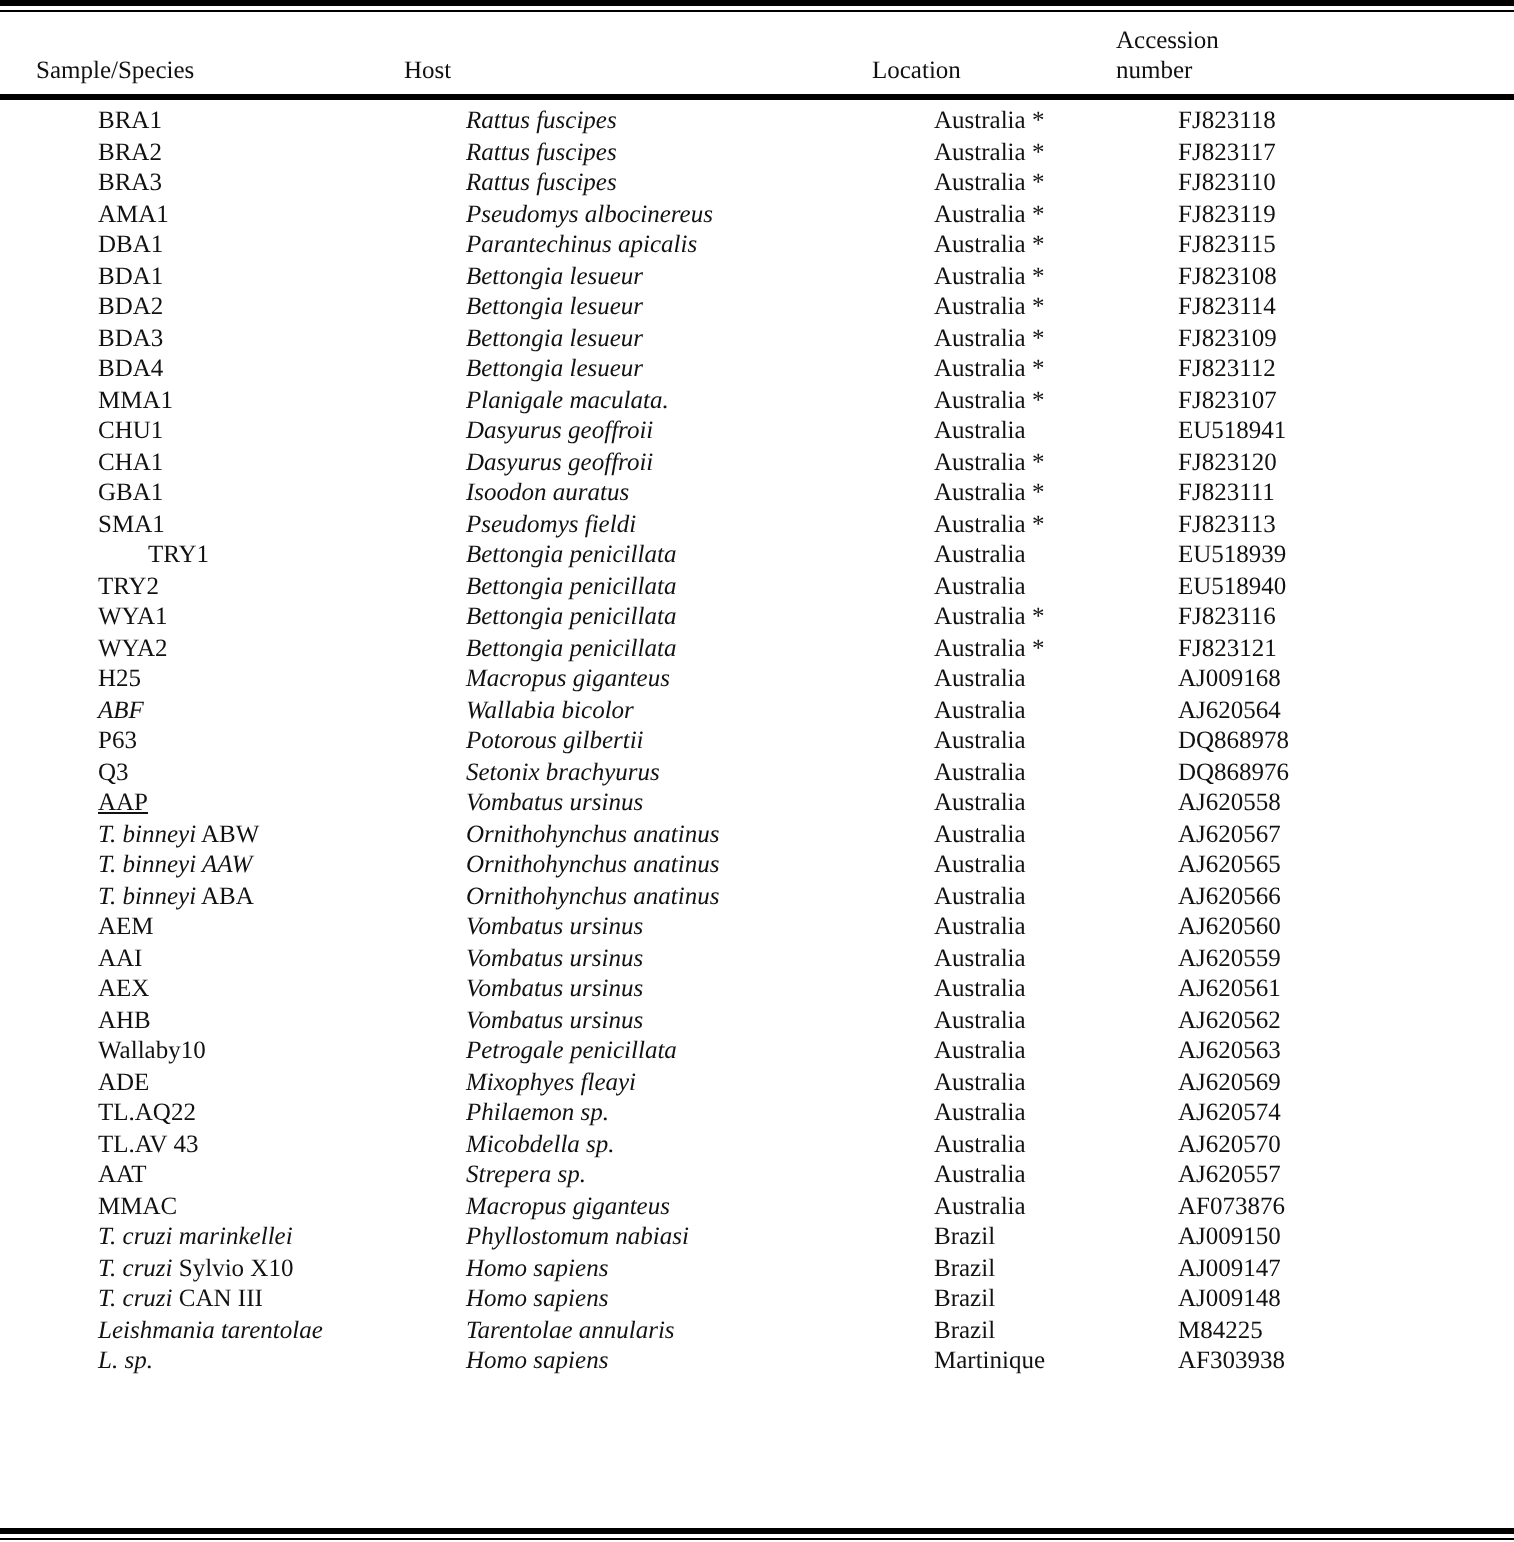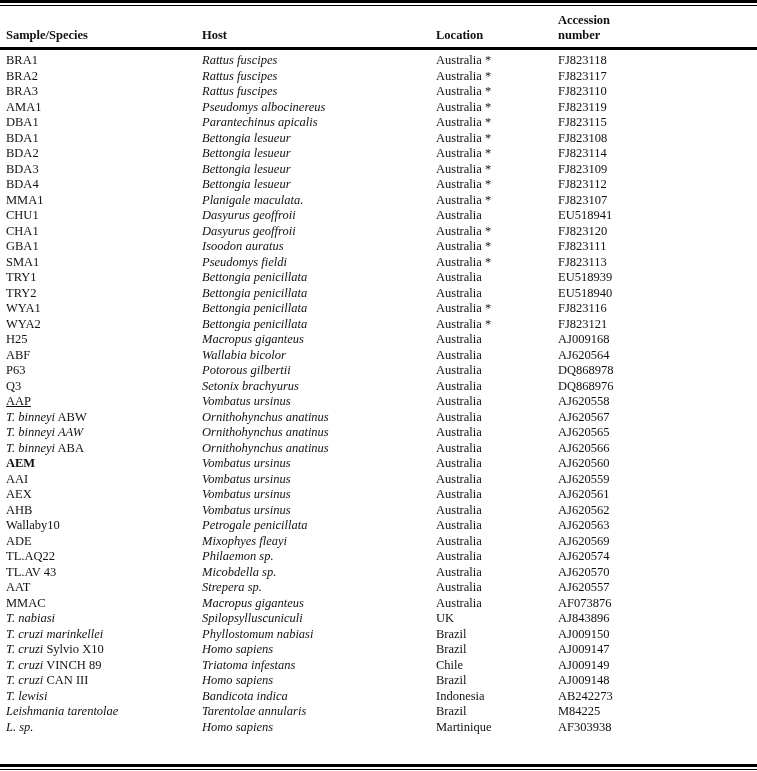--- a/index.html
+++ b/index.html
@@ -11,29 +11,29 @@
   }
   .table-wrap { position: relative; width: 757px; }
   .rule-thick { height: 3px; background: #000; }
   .rule-thin { height: 1px; background: #000; }
   .top-rules { padding-top: 0px; }
   .top-rules .rule-thick { margin-top: 0px; }
   .top-rules .rule-thin { margin-top: 2px; }
   .header {
     position: relative; height: 41px;
   }
-  .header .cell { position: absolute; line-height: 15px; font-weight: bold; }
-  .c0 { left: 6px; }
+  .header .cell { position: absolute; line-height: 15px; }
+  .c0 { left: 18px; }
   .c1 { left: 202px; }
   .c2 { left: 436px; }
   .c3 { left: 558px; }
   .header .c0, .header .c1, .header .c2 { top: 22px; }
   .header .c3 { top: 7px; }
   .header-rule { height: 3px; background: #000; }
-  .rows { padding-top: 3px; height: 711px; position: relative; }
+  .rows { padding-top: 3px; height: 711px; position: relative; padding-left: 31px; }
   .row { position: relative; height: 15.5px; line-height: 15.5px; white-space: nowrap; }
   .row .cell { position: absolute; top: 0; }
   .it { font-style: italic; }
   .bottom-rules .rule-thin { margin-top: 2px; }
 </style>
 </head>
 <body>
 
 <div class="table-wrap">
   <div class="top-rules">
@@ -131,21 +131,21 @@
         <div class="cell c2">Australia *</div>
         <div class="cell c3">FJ823111</div>
       </div>
       <div class="row">
         <div class="cell c0"><span class="it"></span><span style="white-space: pre;">SMA1</span></div>
         <div class="cell c1 it">Pseudomys fieldi</div>
         <div class="cell c2">Australia *</div>
         <div class="cell c3">FJ823113</div>
       </div>
       <div class="row">
-        <div class="cell c0"><span class="it"></span><span style="white-space: pre;">TRY1</span></div>
+        <div class="cell c0"><span class="it"></span><span style="white-space: pre; margin-left: 25px;">TRY1</span></div>
         <div class="cell c1 it">Bettongia penicillata</div>
         <div class="cell c2">Australia</div>
         <div class="cell c3">EU518939</div>
       </div>
       <div class="row">
         <div class="cell c0"><span class="it"></span><span style="white-space: pre;">TRY2</span></div>
         <div class="cell c1 it">Bettongia penicillata</div>
         <div class="cell c2">Australia</div>
         <div class="cell c3">EU518940</div>
       </div>
@@ -161,21 +161,21 @@
         <div class="cell c2">Australia *</div>
         <div class="cell c3">FJ823121</div>
       </div>
       <div class="row">
         <div class="cell c0"><span class="it"></span><span style="white-space: pre;">H25</span></div>
         <div class="cell c1 it">Macropus giganteus</div>
         <div class="cell c2">Australia</div>
         <div class="cell c3">AJ009168</div>
       </div>
       <div class="row">
-        <div class="cell c0"><span class="it"></span><span style="white-space: pre;">ABF</span></div>
+        <div class="cell c0"><span class="it"></span><span style="white-space: pre; font-style: italic;">ABF</span></div>
         <div class="cell c1 it">Wallabia bicolor</div>
         <div class="cell c2">Australia</div>
         <div class="cell c3">AJ620564</div>
       </div>
       <div class="row">
         <div class="cell c0"><span class="it"></span><span style="white-space: pre;">P63</span></div>
         <div class="cell c1 it">Potorous gilbertii</div>
         <div class="cell c2">Australia</div>
         <div class="cell c3">DQ868978</div>
       </div>
@@ -203,21 +203,21 @@
         <div class="cell c2">Australia</div>
         <div class="cell c3">AJ620565</div>
       </div>
       <div class="row">
         <div class="cell c0"><span class="it">T. binneyi</span><span style="white-space: pre;"> ABA</span></div>
         <div class="cell c1 it">Ornithohynchus anatinus</div>
         <div class="cell c2">Australia</div>
         <div class="cell c3">AJ620566</div>
       </div>
       <div class="row">
-        <div class="cell c0"><span class="it"></span><span style="white-space: pre; font-weight: bold;">AEM</span></div>
+        <div class="cell c0"><span class="it"></span><span style="white-space: pre;">AEM</span></div>
         <div class="cell c1 it">Vombatus ursinus</div>
         <div class="cell c2">Australia</div>
         <div class="cell c3">AJ620560</div>
       </div>
       <div class="row">
         <div class="cell c0"><span class="it"></span><span style="white-space: pre; text-align: right;">AAI</span></div>
         <div class="cell c1 it">Vombatus ursinus</div>
         <div class="cell c2">Australia</div>
         <div class="cell c3">AJ620559</div>
       </div>
@@ -261,56 +261,38 @@
         <div class="cell c0"><span class="it"></span><span style="white-space: pre;">AAT</span></div>
         <div class="cell c1 it">Strepera sp.</div>
         <div class="cell c2">Australia</div>
         <div class="cell c3">AJ620557</div>
       </div>
       <div class="row">
         <div class="cell c0"><span class="it"></span><span style="white-space: pre;">MMAC</span></div>
         <div class="cell c1 it">Macropus giganteus</div>
         <div class="cell c2">Australia</div>
         <div class="cell c3">AF073876</div>
-      </div>
-      <div class="row">
-        <div class="cell c0"><span class="it">T. nabiasi</span><span style="white-space: pre;"></span></div>
-        <div class="cell c1 it">Spilopsylluscuniculi</div>
-        <div class="cell c2">UK</div>
-        <div class="cell c3">AJ843896</div>
       </div>
       <div class="row">
         <div class="cell c0"><span class="it">T. cruzi marinkellei</span><span style="white-space: pre;"></span></div>
         <div class="cell c1 it">Phyllostomum nabiasi</div>
         <div class="cell c2">Brazil</div>
         <div class="cell c3">AJ009150</div>
       </div>
       <div class="row">
         <div class="cell c0"><span class="it">T. cruzi</span><span style="white-space: pre;"> Sylvio X10</span></div>
         <div class="cell c1 it">Homo sapiens</div>
         <div class="cell c2">Brazil</div>
         <div class="cell c3">AJ009147</div>
       </div>
       <div class="row">
-        <div class="cell c0"><span class="it">T. cruzi</span><span style="white-space: pre;"> VINCH 89</span></div>
-        <div class="cell c1 it">Triatoma infestans</div>
-        <div class="cell c2">Chile</div>
-        <div class="cell c3">AJ009149</div>
-      </div>
-      <div class="row">
         <div class="cell c0"><span class="it">T. cruzi</span><span style="white-space: pre;"> CAN III</span></div>
         <div class="cell c1 it">Homo sapiens</div>
         <div class="cell c2">Brazil</div>
         <div class="cell c3">AJ009148</div>
-      </div>
-      <div class="row">
-        <div class="cell c0"><span class="it">T. lewisi</span><span style="white-space: pre;"></span></div>
-        <div class="cell c1 it">Bandicota indica</div>
-        <div class="cell c2">Indonesia</div>
-        <div class="cell c3">AB242273</div>
       </div>
       <div class="row">
         <div class="cell c0"><span class="it">Leishmania tarentolae</span><span style="white-space: pre;"></span></div>
         <div class="cell c1 it">Tarentolae annularis</div>
         <div class="cell c2">Brazil</div>
         <div class="cell c3">M84225</div>
       </div>
       <div class="row">
         <div class="cell c0"><span class="it">L. sp.</span><span style="white-space: pre;"></span></div>
         <div class="cell c1 it">Homo sapiens</div>

